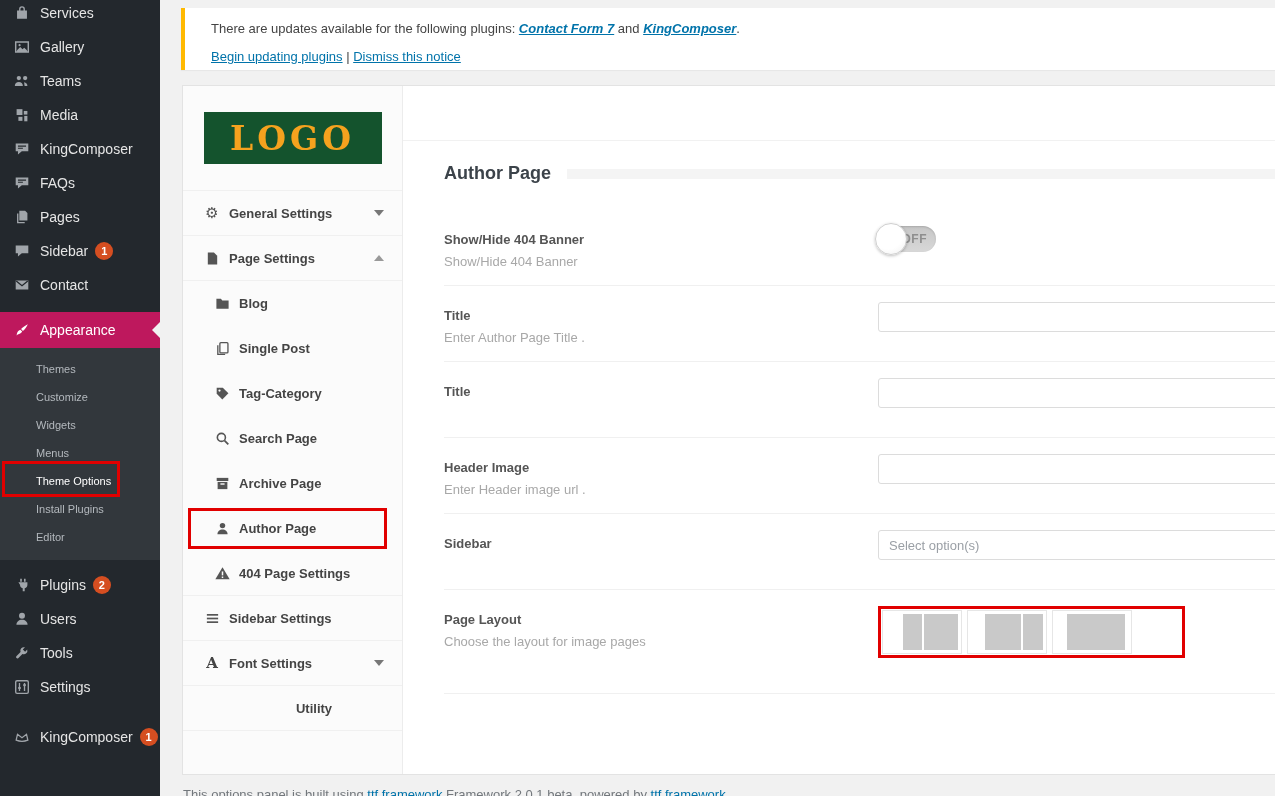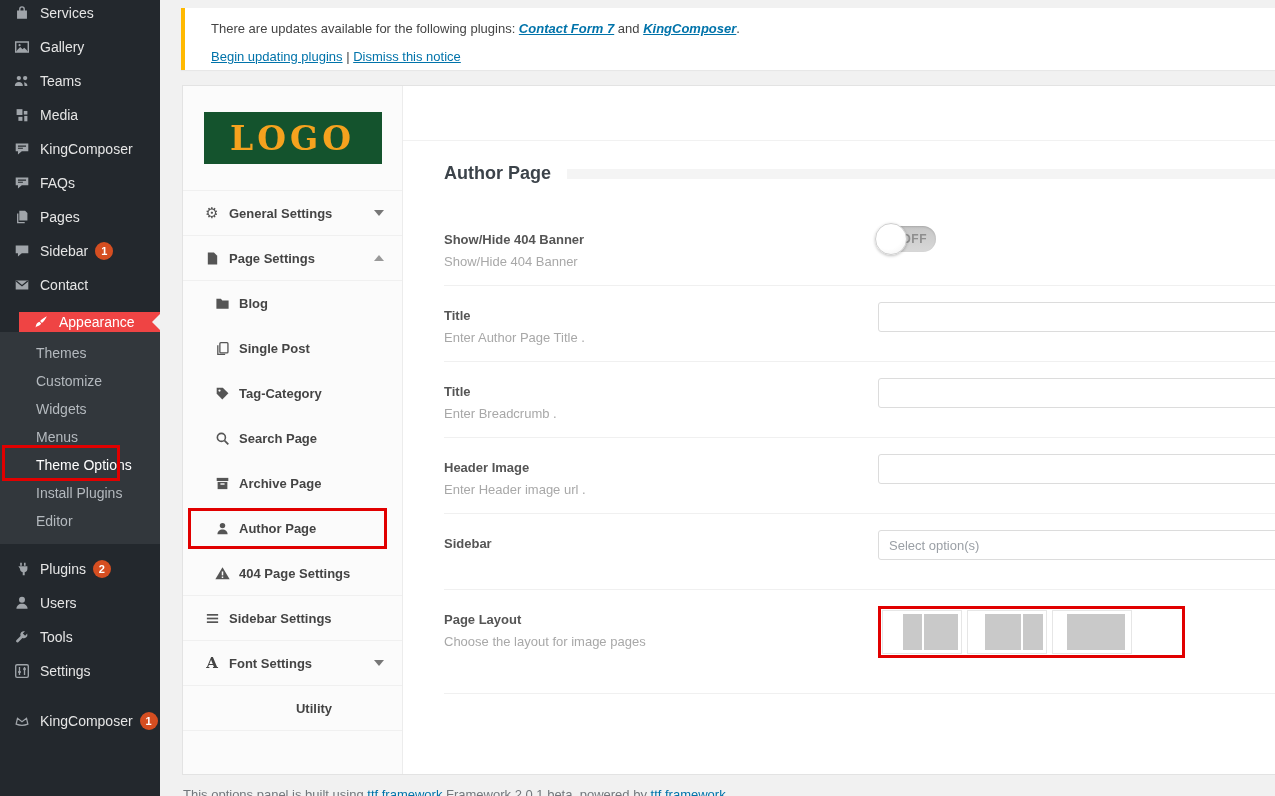--- a/index.html
+++ b/index.html
@@ -6,29 +6,29 @@
     background:#f1f1f1;font-family:"Liberation Sans",sans-serif;font-size:13px;color:#444;}
   *{box-sizing:border-box;}
 
   
   #admin-sidebar{position:absolute;left:0;top:0;width:160px;height:796px;background:#23282d;z-index:5;}
   .menu-list{list-style:none;margin:-4px 0 0;padding:0;}
   .menu-item{position:relative;display:flex;align-items:center;height:34px;padding:0 8px;
     color:#e5e5e5;font-size:14px;cursor:pointer;}
   .menu-item .mi-icon{width:20px;height:20px;margin:0 8px 0 4px;color:#a0a5aa;flex:0 0 20px;display:flex;align-items:center;justify-content:center;}
   .menu-item .mi-icon svg{width:18px;height:18px;fill:currentColor;}
-  .menu-item.active{background:#ef4444;color:#fff;height:20px;margin-top:10px;margin-left:19px;}
+  .menu-item.active{background:#be185d;color:#fff;height:36px;margin-top:10px;}
   .menu-item.active .mi-icon{color:#fff;}
   .menu-item.active::after{content:"";position:absolute;right:0;top:50%;margin-top:-8px;
     border:8px solid transparent;border-right-color:#f1f1f1;}
   .badge{display:inline-block;min-width:18px;height:18px;line-height:18px;border-radius:9px;
     background:#d54e21;color:#fff;font-size:11px;font-weight:bold;text-align:center;
     padding:0 4px;margin-left:7px;}
   #appearance-submenu{background:#32373c;padding:7px 0 9px;}
-  .sub-item{position:relative;display:block;padding:6px 0 6px 36px;font-size:14px;
+  .sub-item{position:relative;display:block;padding:6px 0 6px 36px;font-size:11px;
     color:#b4b9be;line-height:16px;cursor:pointer;}
   .sub-item.current{color:#fff;font-weight:normal;}
   .redbox{position:absolute;left:2px;top:-6px;width:118px;height:36px;border:3px solid #e10000;pointer-events:none;}
   .gap12{height:12px;}
 
   
   #notice{position:absolute;left:181px;top:8px;right:0;height:62px;background:#fff;
     border-left:4px solid #ffb900;box-shadow:0 1px 1px rgba(0,0,0,.04);padding:11px 14px;}
   #notice p{margin:0 12px 9px;line-height:19px;color:#444;}
   #notice a{color:#0073aa;cursor:pointer;text-decoration:underline;}
@@ -395,21 +395,20 @@
             <div class="frow">
               <div class="fl">
                 <div class="lab">Title</div>
                 <div class="des">Enter Author Page Title .</div>
               </div>
               <div class="fc"><input type="text" class="txt-input" placeholder="" style=""></div>
             </div>
             <div class="frow">
               <div class="fl">
                 <div class="lab">Title</div>
-                <div class="des">Enter Breadcrumb .</div>
               </div>
               <div class="fc"><input type="text" class="txt-input" placeholder="" style=""></div>
             </div>
             <div class="frow">
               <div class="fl">
                 <div class="lab">Header Image</div>
                 <div class="des">Enter Header image url .</div>
               </div>
               <div class="fc"><input type="text" class="txt-input" placeholder="" style=""></div>
             </div>

